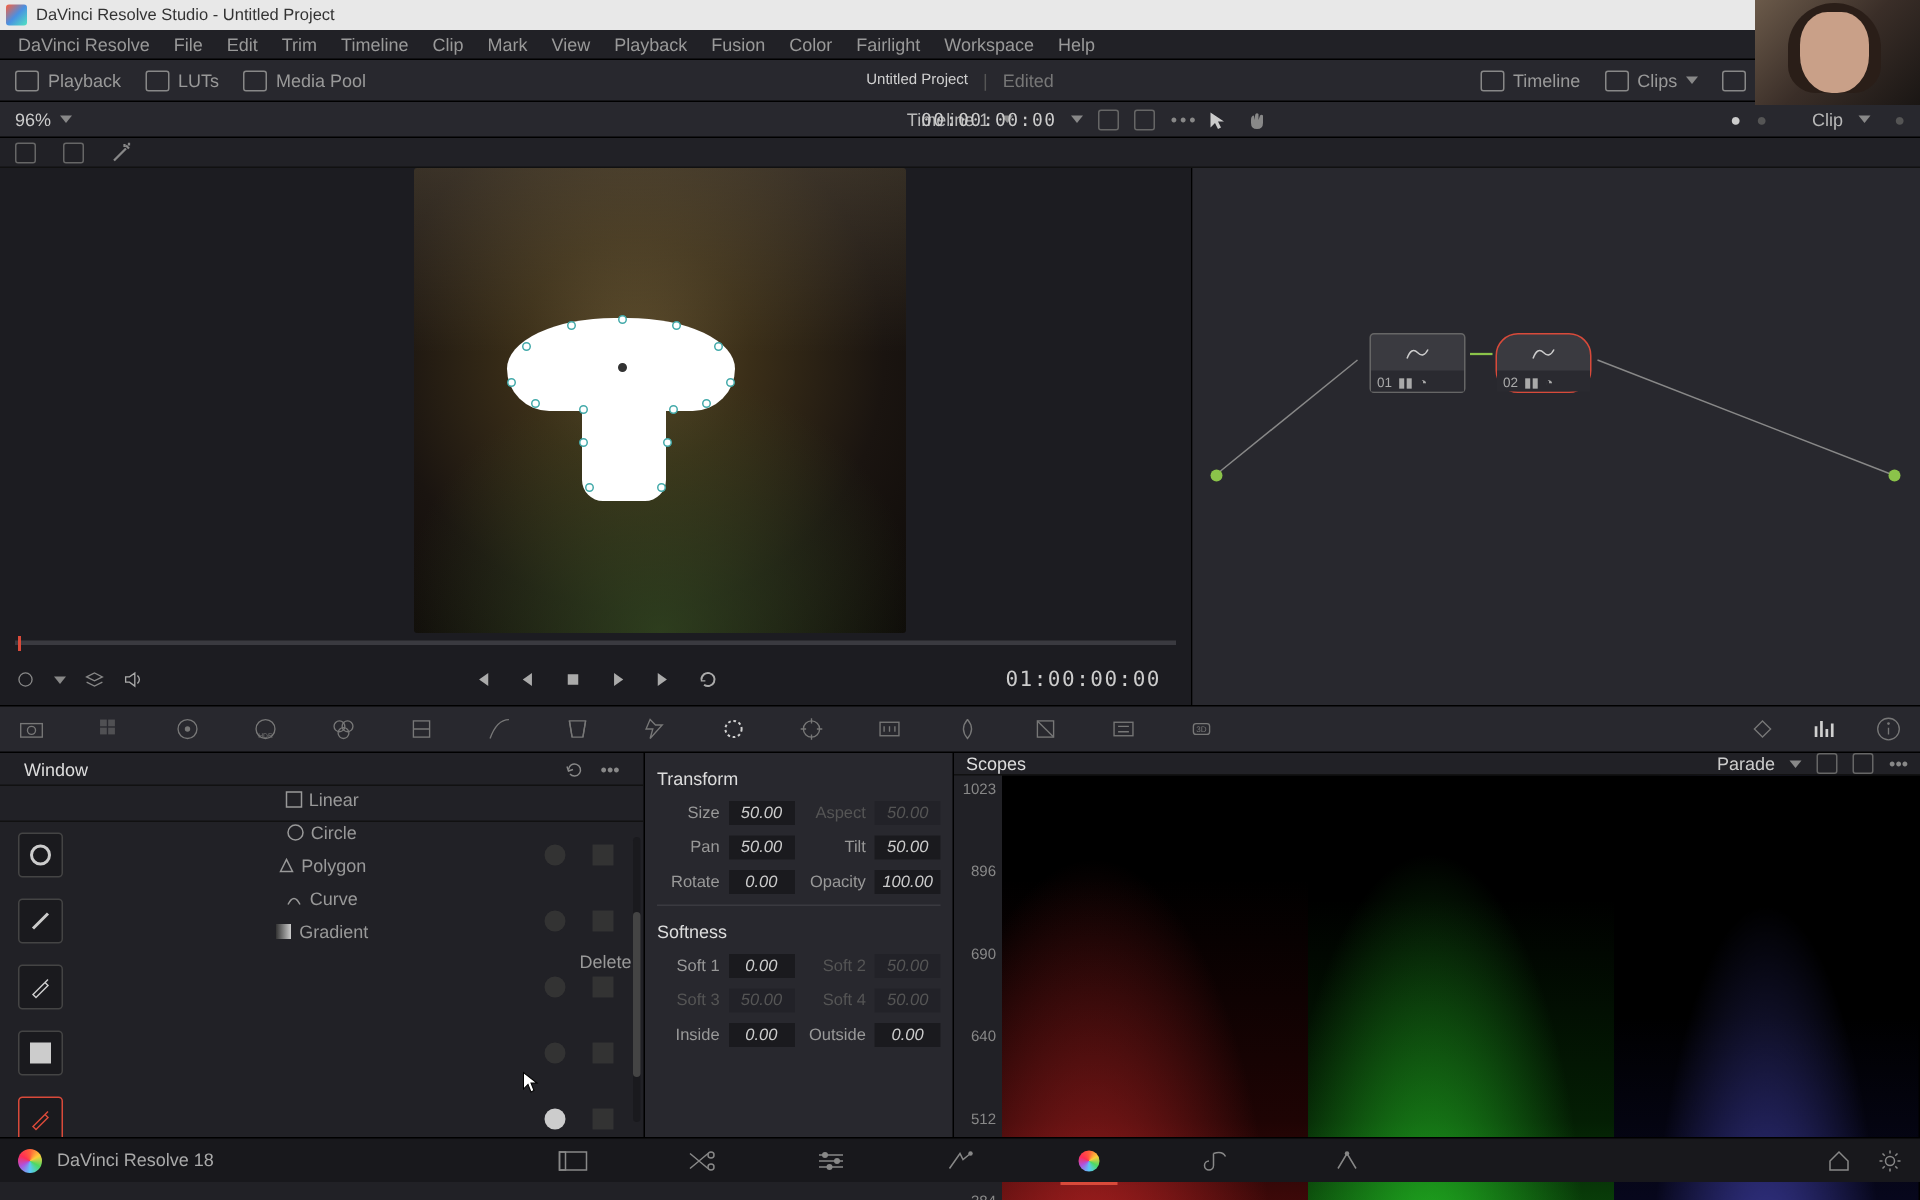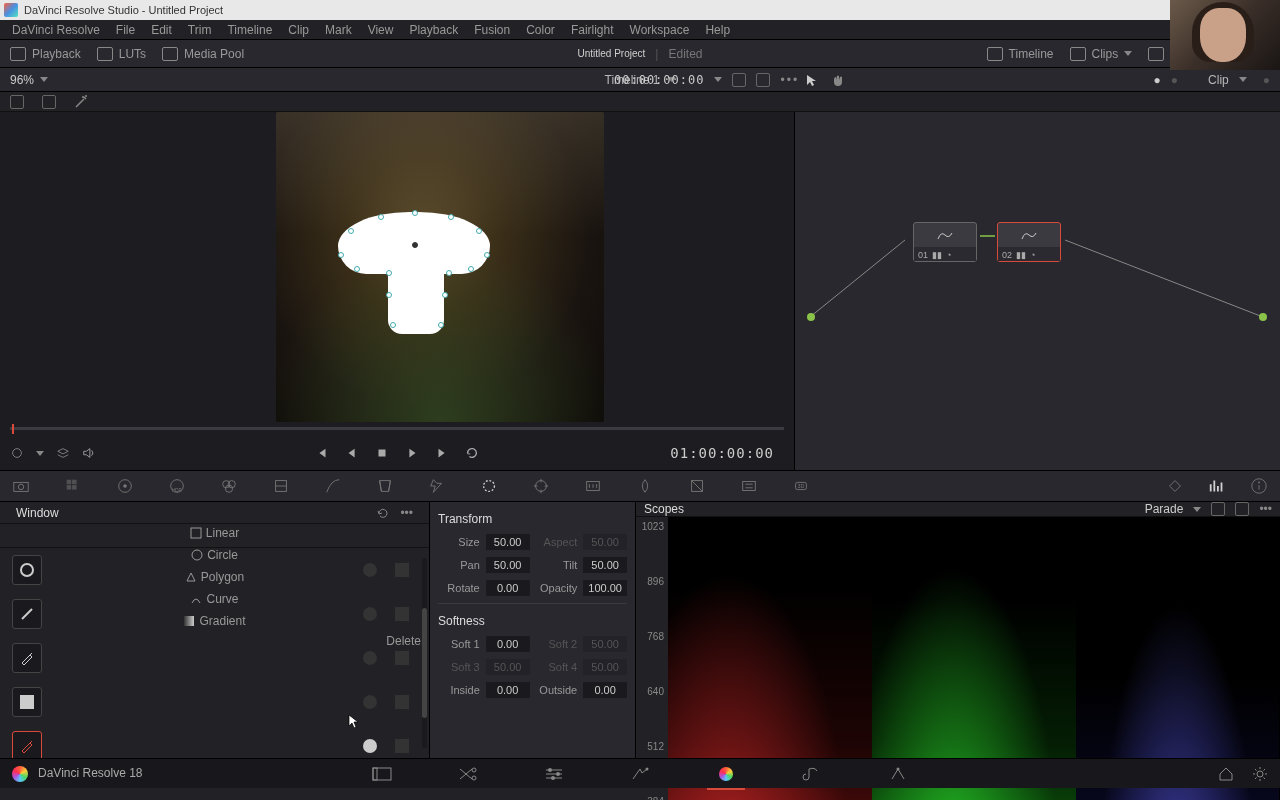--- a/index.html
+++ b/index.html
@@ -36,21 +36,21 @@
 
 .main-split { display: flex; height: 358px; }
 .viewer-area { width: 795px; background: #1c1c21; position: relative; border-right: 1px solid #000; text-align: right; }
 .viewer-img { position: absolute; left: 276px; top: 0; width: 328px; height: 310px; background: radial-gradient(ellipse at 45% 40%, #5a4a2a 0%, #3a2e18 30%, #1a1410 65%, #0d0a08 100%); border-radius: 2px; overflow: hidden; }
 .mushroom-mask { position: absolute; left: 62px; top: 90px; width: 152px; height: 130px; }
 .mushroom-cap { position: absolute; top: 10px; left: 0; width: 152px; height: 62px; background: #fff; border-radius: 76px 76px 30px 30px / 36px 36px 30px 30px; }
 .mushroom-stem { position: absolute; top: 60px; left: 50px; width: 56px; height: 72px; background: #fff; border-radius: 8px 8px 14px 14px; }
 .bez-pt { position: absolute; width: 6px; height: 6px; background: #fff; border: 1px solid #4aa; border-radius: 50%; }
 .node-area { flex: 1; background: #28282e; position: relative; }
 .node { position: absolute; width: 64px; height: 40px; background: #3a3a40; border: 1px solid #666; border-radius: 3px; display: flex; flex-direction: column; }
-.node.sel { border-color: #d94a3a; }
+.node.sel { border-color: #d94a3a; border-radius: 15px; }
 .node-lbl { height: 14px; background: #2a2a30; font-size: 9px; padding: 1px 4px; color: #aaa; display:flex; align-items:flex-end; gap:4px;}
 .node-dot { position: absolute; width: 8px; height: 8px; background: #8bc34a; border-radius: 50%; }
 
 
 .playbar-track { position: absolute; bottom: 40px; left: 10px; right: 10px; height: 3px; background: #3a3a40; }
 .playbar-head { position: absolute; left: 12px; bottom: 36px; width: 2px; height: 10px; background: #d94a3a; }
 .transport { position: absolute; bottom: 0; left: 0; right: 0; height: 34px; display: flex; align-items: center; padding: 0 10px; }
 .transport-left { display: flex; gap: 12px; align-items: center; }
 .transport-center { position: absolute; left: 50%; transform: translateX(-50%); display: flex; gap: 16px; align-items: center; }
 .transport-right { position: absolute; right: 20px; }
@@ -78,21 +78,21 @@
 .win-sq { width: 14px; height: 14px; background: #333; }
 .win-scrollbar { position: absolute; right: 2px; top: 10px; bottom: 10px; width: 5px; background: #1a1a1e; border-radius: 3px; }
 .win-thumb { position: absolute; right: 2px; top: 60px; width: 5px; height: 110px; background: #444; border-radius: 3px; }
 .cursor-arrow { position: absolute; left: 348px; bottom: 28px; width: 12px; height: 16px; }
 
 .transform-panel { width: 206px; background: #28282e; border-right: 1px solid #000; padding: 4px 8px; }
 .tp-section { color: #ddd; font-size: 12px; padding: 6px 0 4px; }
 .tp-row { display: flex; align-items: center; gap: 6px; height: 23px; font-size: 11px; }
 .tp-lbl { width: 42px; text-align: right; color: #999; }
 .tp-lbl.dim { color: #555; }
-.tp-val { width: 44px; height: 16px; background: #1a1a1e; text-align: center; color: #ccc; line-height: 16px; font-size: 11px; }
+.tp-val { width: 44px; height: 16px; background: #1a1a1e; text-align: center; color: #ccc; line-height: 16px; font-size: 11px; font-style: italic; }
 .tp-val.dim { color: #555; background: #222228; }
 .tp-sep { height: 1px; background: #3a3a40; margin: 4px 0; }
 
 .scopes-panel { flex: 1; background: #212126; display: flex; flex-direction: column; }
 .scopes-hdr { height: 22px; display: flex; align-items: center; justify-content: space-between; padding: 0 8px; border-bottom: 1px solid #111; }
 .scopes-hdr-right { display: flex; align-items: center; gap: 10px; }
 .scopes-body { flex: 1; display: flex; }
 .scope-axis { width: 32px; display: flex; flex-direction: column; justify-content: space-between; align-items: flex-end; padding: 4px 4px; font-size: 10px; color: #888; gap: 44px; }
 .scope-canvas { flex: 1; background: #000; position: relative; overflow: hidden; }
 .parade { position: absolute; top: 0; bottom: 0; width: 33.3%; }
@@ -598,21 +598,21 @@
         <span class="chev"></span>
         <div class="mini-icon"></div>
         <div class="mini-icon"></div>
         <span style="color:#888">•••</span>
       </div>
     </div>
     <div class="scopes-body">
       <div class="scope-axis">
         <span>1023</span>
         <span>896</span>
-        <span>768</span>
+        <span>690</span>
         <span>640</span>
         <span>512</span>
         <span>384</span>
         <span>256</span>
         <span>128</span>
         <span>0</span>
       </div>
       <div class="scope-canvas">
         <div class="parade r"></div>
         <div class="parade g"></div>

